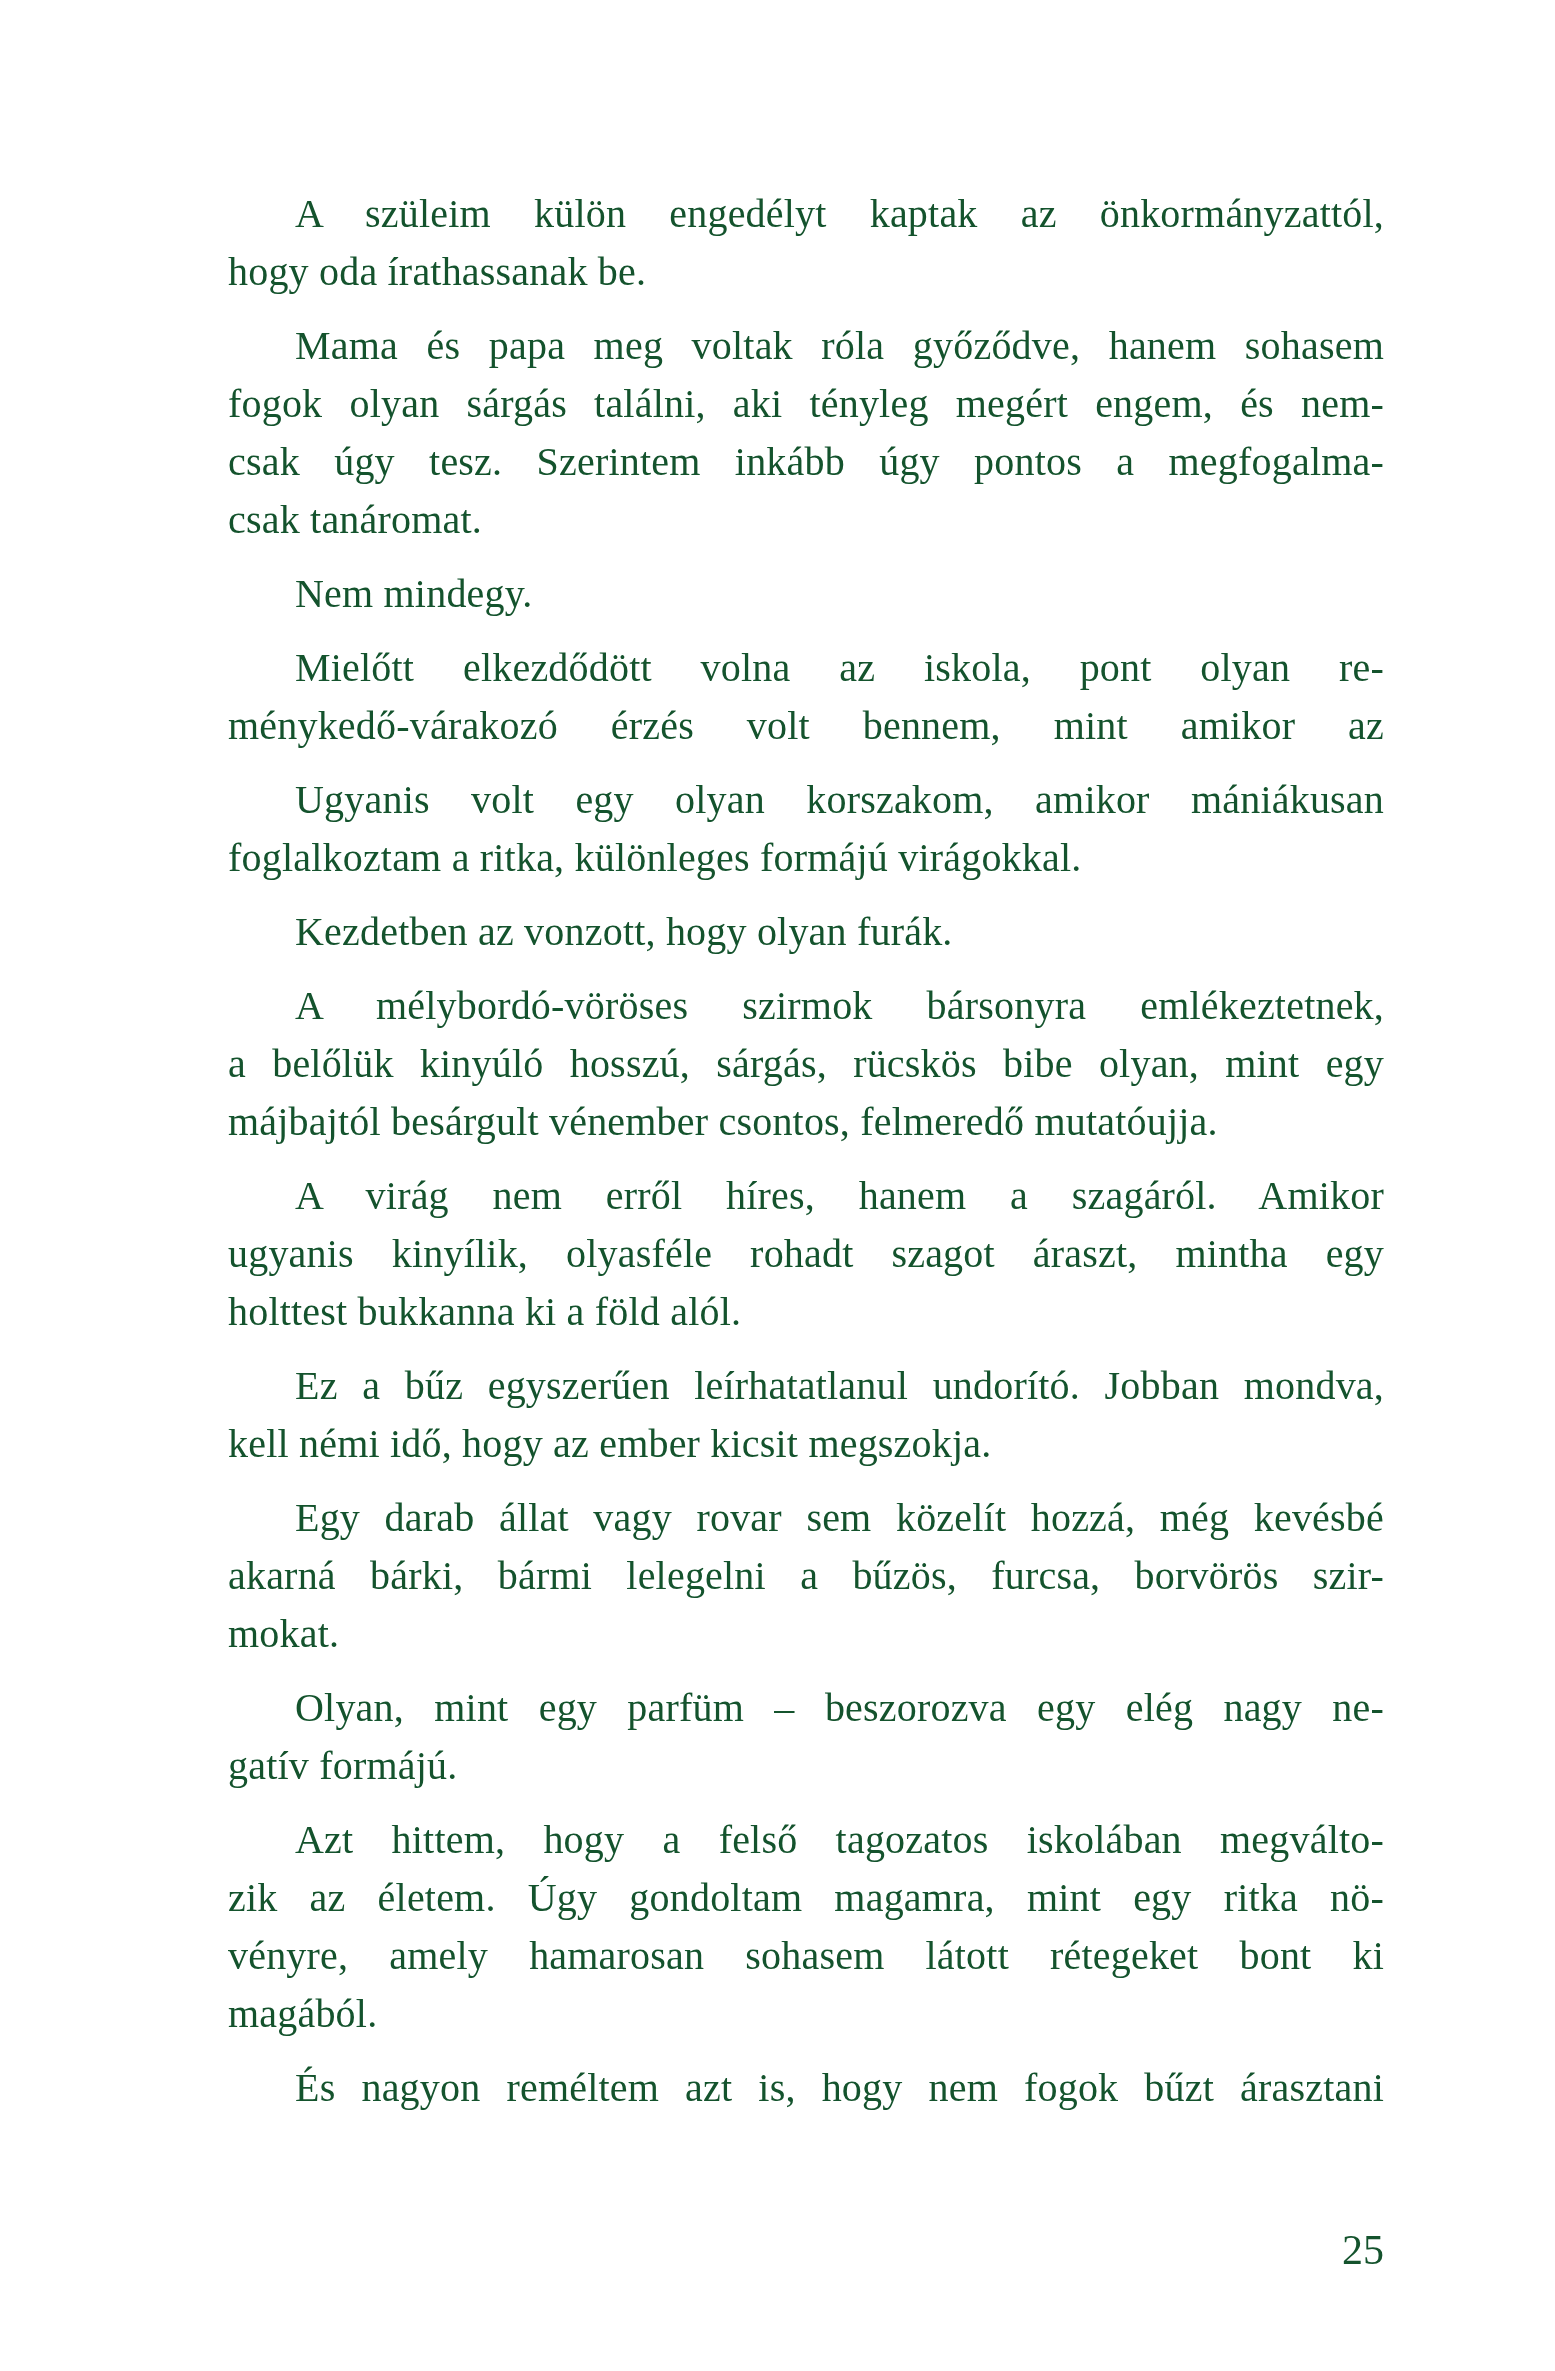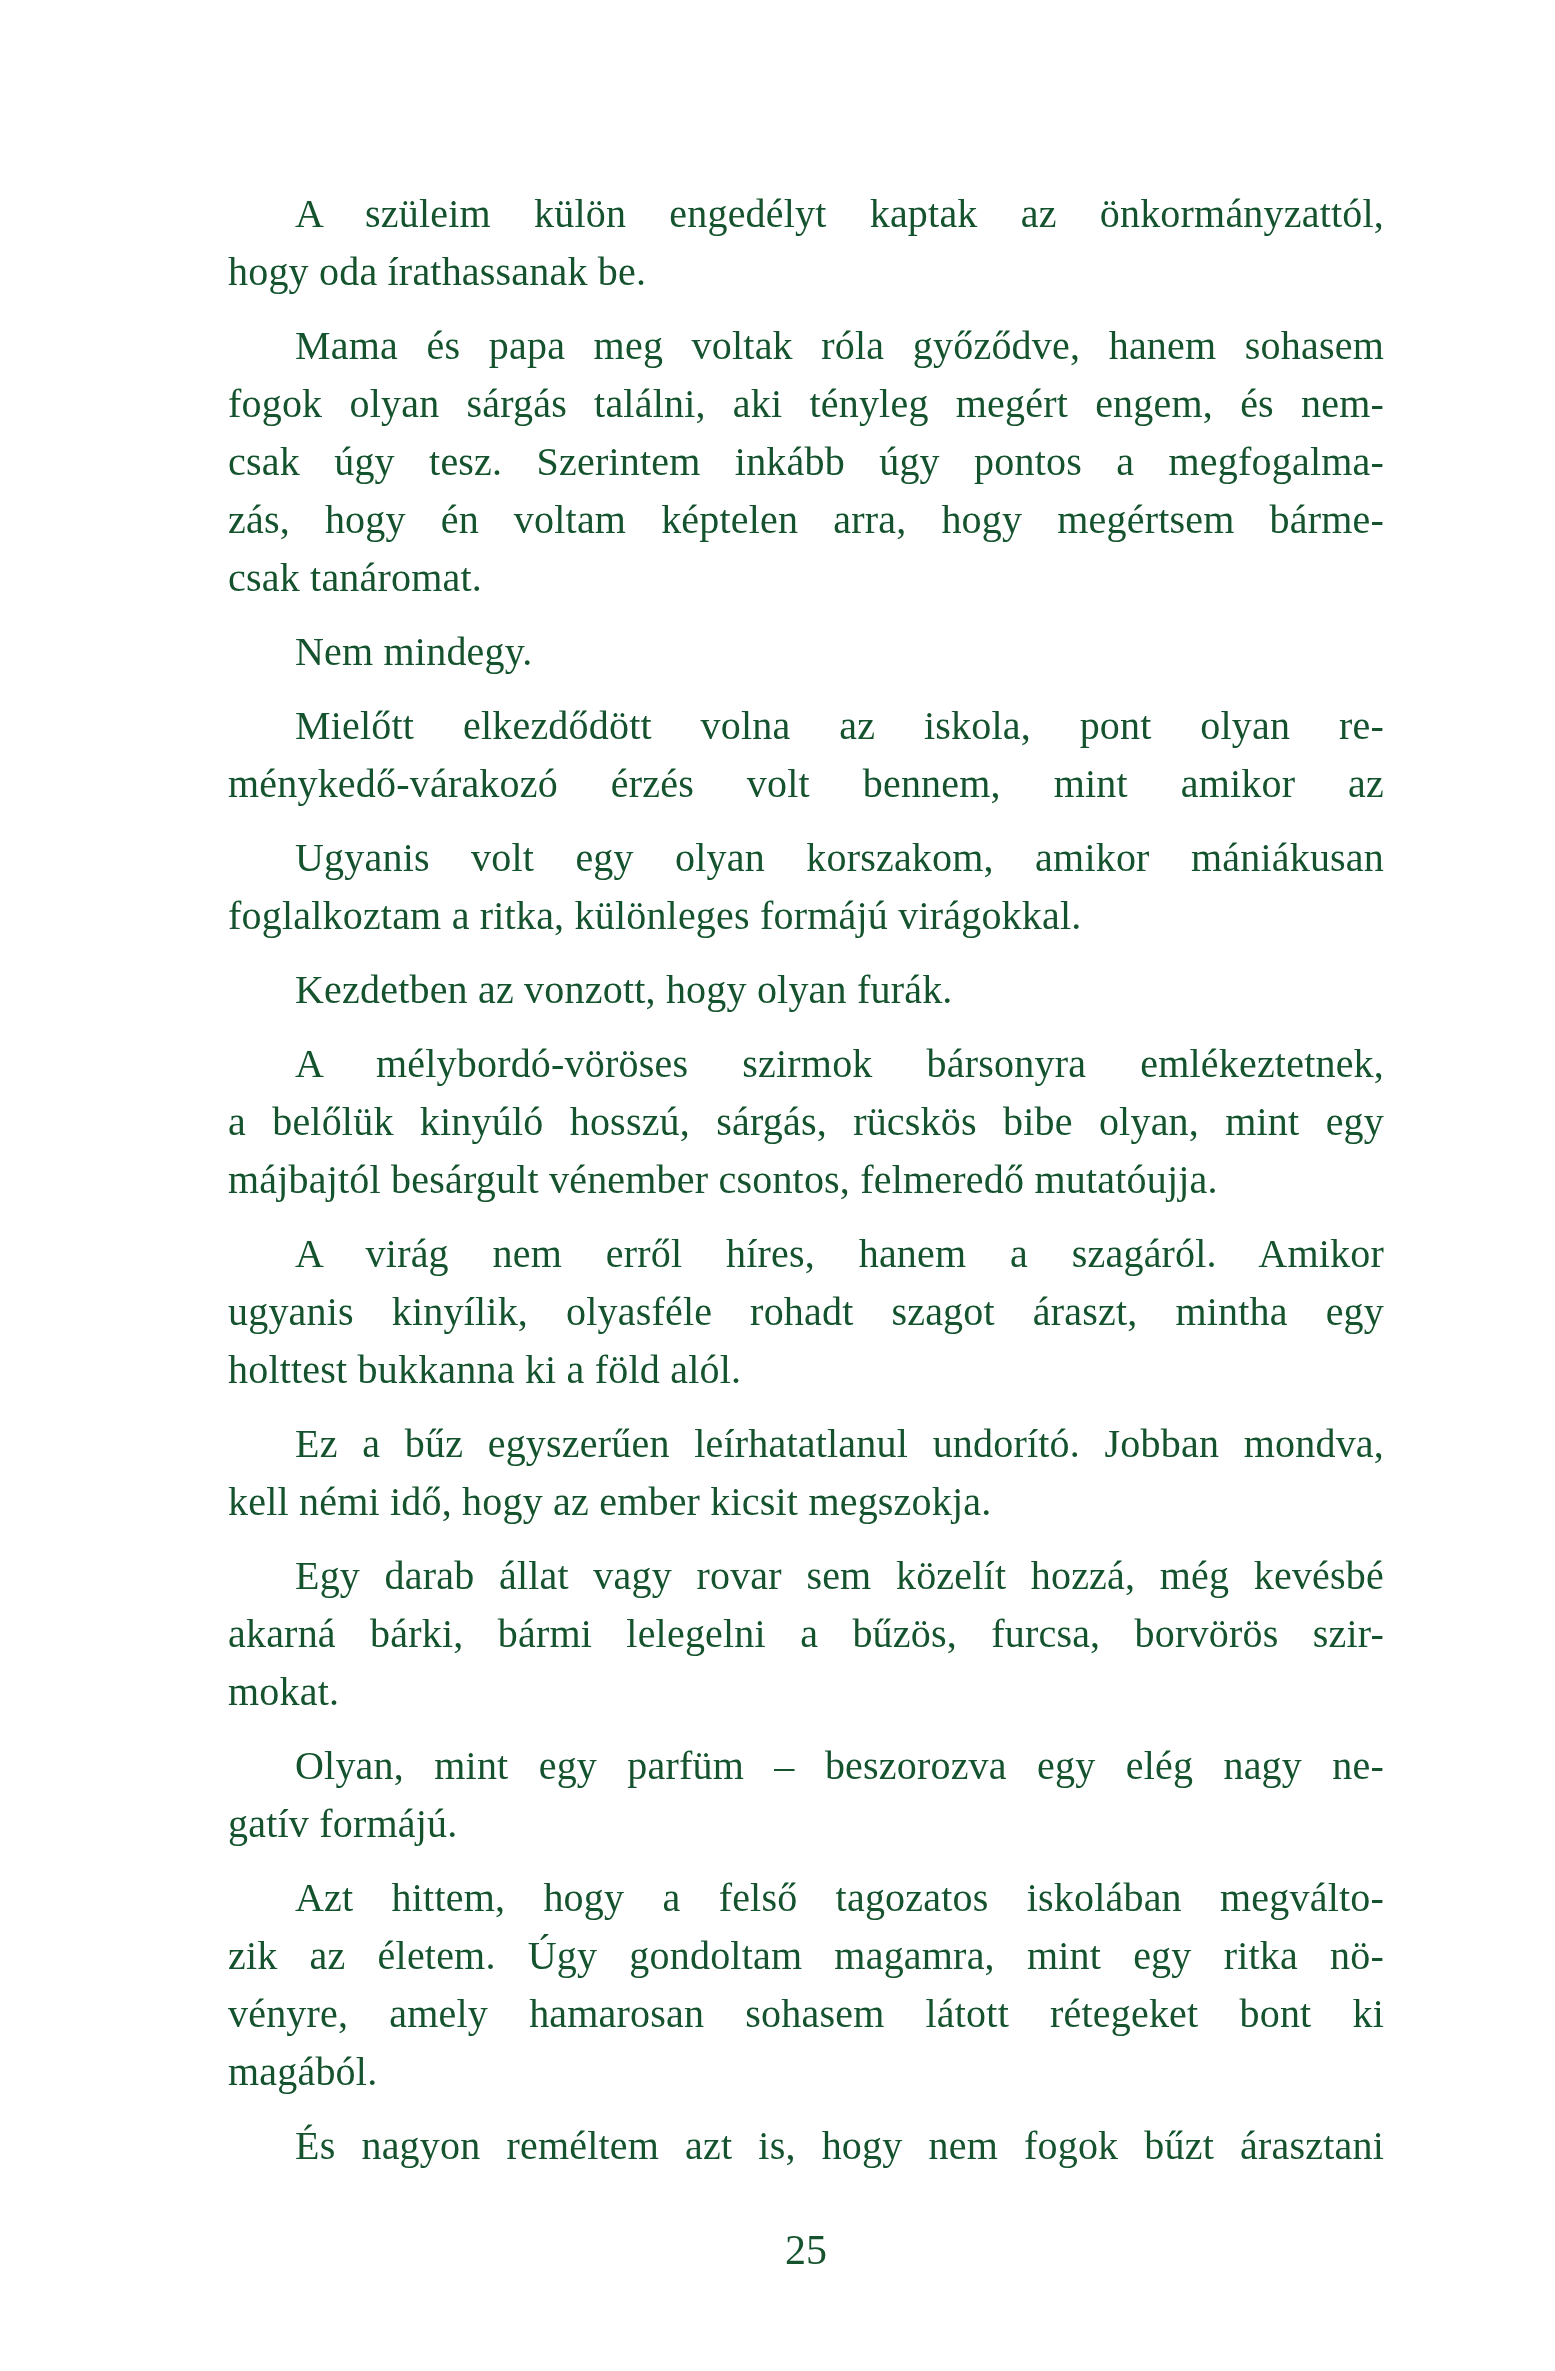--- a/index.html
+++ b/index.html
@@ -37,21 +37,21 @@
     text-align-last: left;
   }
   .ln.first {
     text-indent: 67px;
   }
   .page-number {
     position: absolute;
     left: 228px;
     top: 2221px;
     width: 1156px;
-    text-align: center;
+    text-align: right;
     font-size: 42px;
     line-height: 58px;
   }
 </style>
 </head>
 <body>
 
 <div class="page">
   <div class="text-block">
 
@@ -59,21 +59,20 @@
       </p>
       <div class="ln first">A szüleim külön engedélyt kaptak az önkormányzattól,</div>
       <div class="ln last">hogy oda írathassanak be.</div>
     <p></p>
 
     <p class="para">
       </p>
       <div class="ln first">Mama és papa meg voltak róla győződve, hanem sohasem</div>
       <div class="ln">fogok olyan sárgás találni, aki tényleg megért engem, és nem-</div>
       <div class="ln">csak úgy tesz. Szerintem inkább úgy pontos a megfogalma-</div>
-      <div class="ln">zás, hogy én voltam képtelen arra, hogy megértsem bárme-</div>
       <div class="ln last">csak tanáromat.</div>
     <p></p>
 
     <p class="para">
       </p>
       <div class="ln first last">Nem mindegy.</div>
     <p></p>
 
     <p class="para">
       </p>

